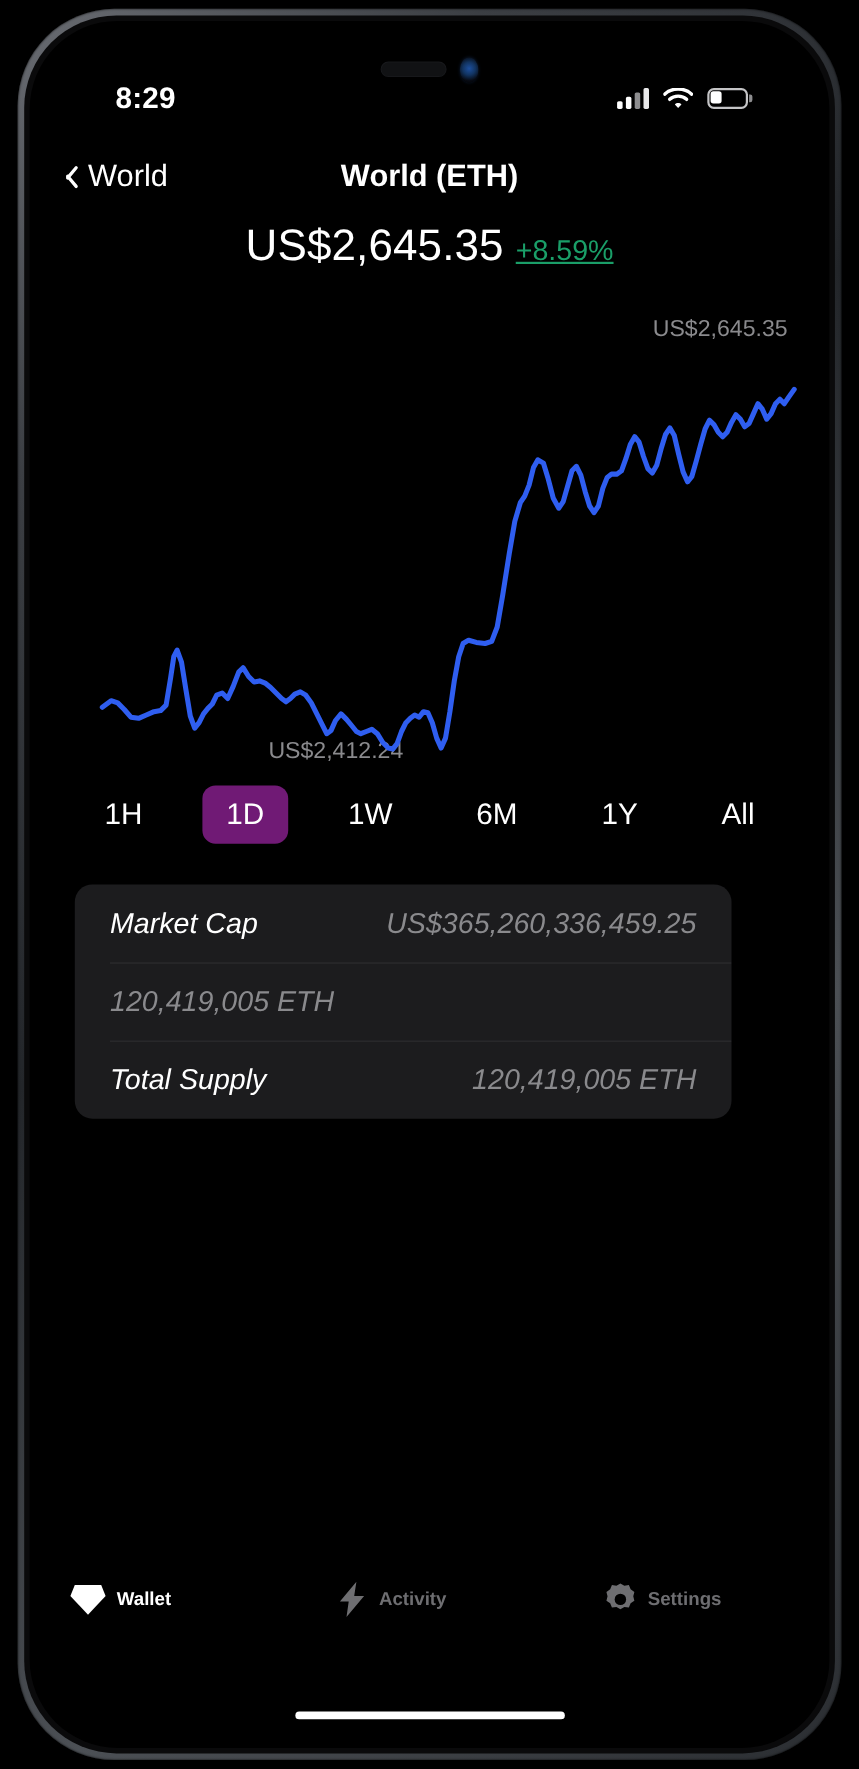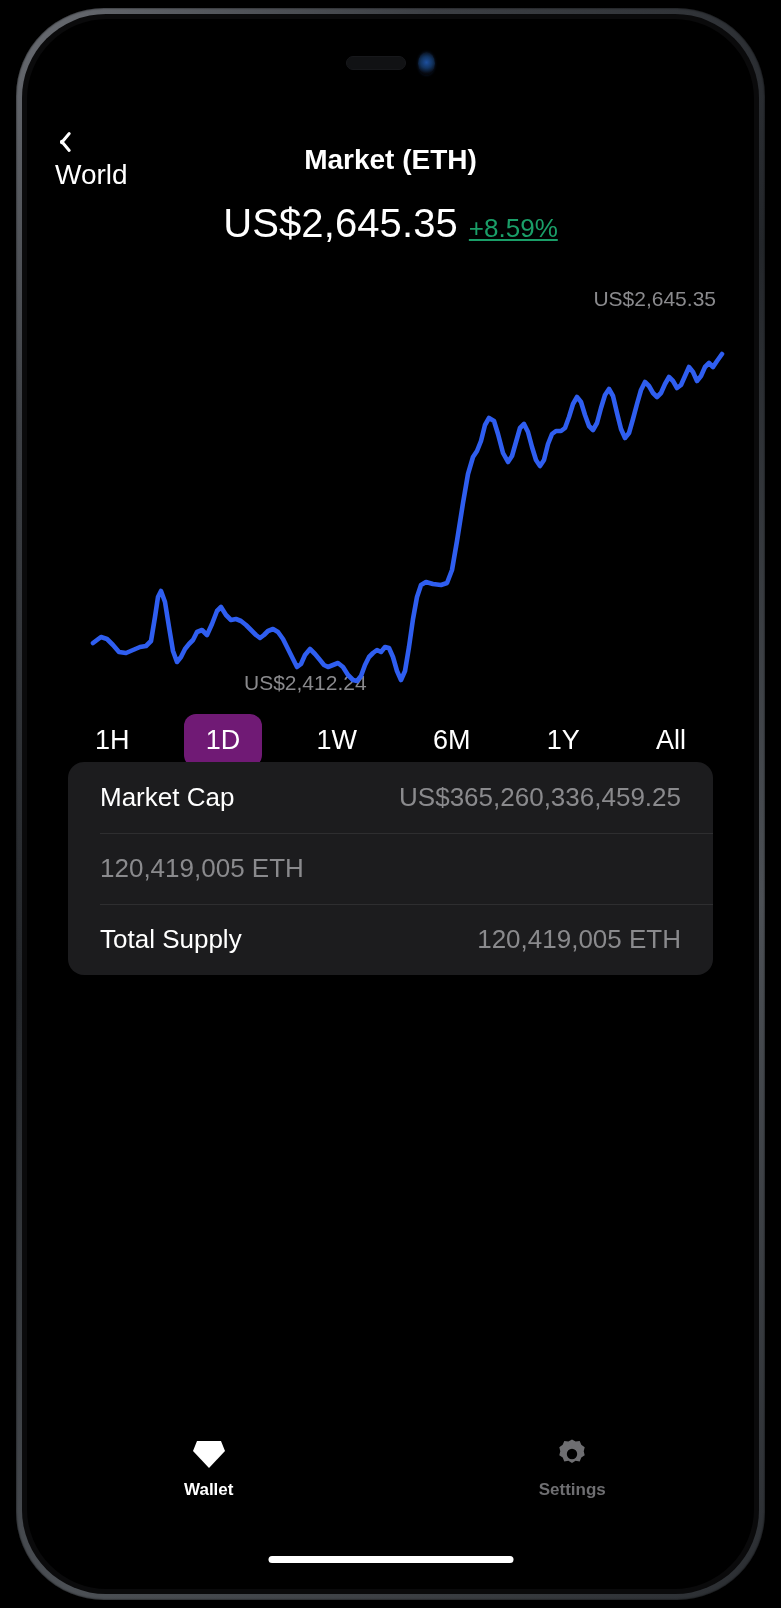--- a/index.html
+++ b/index.html
@@ -82,21 +82,21 @@
   .batt .fill {
     position:absolute; left:3px; top:3px; width:10px; height:11px;
     background:#fff; border-radius:2.5px;
   }
   
   .navbar {
     position:absolute; left:0; top:110px; width:727px; height:62px;
   }
   .nav-back {
     position:absolute; left:28px; top:0; height:62px;
-    display:flex; align-items:flex-start; gap:11px; cursor:pointer;flex-direction:column;
+    display:flex; align-items:center; gap:11px; cursor:pointer;
   }
   .chev {
     width:14px; height:25px; position:relative;
   }
   .chev::before, .chev::after {
     content:""; position:absolute; left:4px; width:3.4px; height:15px;
     background:#fff; border-radius:2px;
   }
   .chev::before { top:0px; transform:rotate(40deg); transform-origin:bottom center; }
   .chev::after  { top:11px; transform:rotate(-40deg); transform-origin:top center; }
@@ -131,42 +131,42 @@
   }
   .range-btn {
     color:#fff; font-size:27px;
     padding:11px 22px; border-radius:12px;
     background:transparent; cursor:pointer;
     min-width:72px; text-align:center;
   }
   .range-btn.active { background:#701a75; }
   
   .stats-card {
-    position:absolute; left:41px; top:743px; width:645px;
-    background:#1c1c1e; border-radius:16px; overflow:hidden;
+    position:absolute; left:41px; top:785px; width:597px;
+    background:#1c1c1e; border-radius:16px; overflow:hidden;font-style:italic;
   }
   .stat-row {
     display:flex; align-items:center; justify-content:space-between;
     height:71px; padding:0 32px;
     position:relative;
   }
   .stat-row + .stat-row::before {
     content:""; position:absolute; left:32px; right:0; top:0;
     height:1px; background:#2e2e30;
   }
   .stat-label { color:#fff; font-size:26px; }
   .stat-value { color:#8a8a8d; font-size:26px; }
   
   .tabbar {
     position:absolute; left:0; bottom:66px; width:727px; height:92px;
     display:flex; align-items:flex-start; justify-content:space-around;
     padding-top:6px;
   }
   .tab {
-    display:flex; flex-direction:column; align-items:center; gap:9px;
+    display:flex; align-items:center; gap:9px;
     width:170px; cursor:pointer;
   }
   .tab-icon { height:34px; display:flex; align-items:center; justify-content:center; }
   .tab-label { font-size:17px; font-weight:600; }
   .tab.active .tab-label { color:#fff; }
   .tab:not(.active) .tab-label { color:#6e6e71; }
   
   .home-indicator {
     position:absolute; left:50%; transform:translateX(-50%);
     bottom:26px; width:245px; height:7px;
@@ -180,27 +180,50 @@
   <div class="bezel-outer"></div>
   <div class="bezel-inner"></div>
 
   <div class="screen">
 
     <div class="island-wrap">
       <div class="speaker"></div>
       <div class="front-cam"></div>
     </div>
 
+    <div class="statusbar">
+      <div class="clock">8:29</div>
+      <div class="status-right">
+        <div class="signal">
+          <i></i>
+            <i></i>
+            <i></i>
+            <i></i>
+        </div>
+        <div class="wifi">
+          <svg width="27" height="19" viewBox="0 0 27 19">
+            <path d="M1.2 5.6 C7.8 -0.6 19.2 -0.6 25.8 5.6" stroke="#fff" stroke-width="3.1" fill="none" stroke-linecap="round"></path>
+            <path d="M5.8 10.3 C9.9 6.4 17.1 6.4 21.2 10.3" stroke="#fff" stroke-width="3.1" fill="none" stroke-linecap="round"></path>
+            <path d="M10.5 14.9 C12.1 13.3 14.9 13.3 16.5 14.9 L13.5 18.2 Z" fill="#fff"></path>
+          </svg>
+        </div>
+        <div class="batt">
+          <div class="shell"></div>
+          <div class="cap"></div>
+          <div class="fill"></div>
+        </div>
+      </div>
+    </div>
 
     <div class="navbar">
       <div class="nav-back">
         <span class="chev"></span>
         <span class="nav-back-label">World</span>
       </div>
-      <div class="nav-title">Market (ETH)</div>
+      <div class="nav-title">World (ETH)</div>
     </div>
 
     <div class="price-row">
       <span class="price-main">US$2,645.35</span>
       <span class="price-change" id="price-change" style="color: rgb(26, 158, 104);">+8.59%</span>
     </div>
 
     <div class="chart-area">
       <div class="chart-hi">US$2,645.35</div>
       <div class="chart-lo">US$2,412.24</div>
@@ -236,20 +259,28 @@
         <div class="tab active">
           <div class="tab-icon">
             <svg width="34" height="32" viewBox="0 0 34 32">
               <path d="M5 3 h24 l4 10 -16 17 -16 -17 Z" fill="#ffffff"></path>
             </svg>
           </div>
           <div class="tab-label">Wallet</div>
         </div>
         <div class="tab">
           <div class="tab-icon">
+            <svg width="30" height="34" viewBox="0 0 30 34">
+              <path d="M19 1 L4 19 h8 L10 33 L26 14 h-9 Z" fill="#6e6e71"></path>
+            </svg>
+          </div>
+          <div class="tab-label">Activity</div>
+        </div>
+        <div class="tab">
+          <div class="tab-icon">
             <svg width="32" height="32" viewBox="0 0 32 32">
               <path d="M16 1.5 l3.6 2.1 4.1-.6 1.6 3.8 3.4 2.4 -1 4 1 4 -3.4 2.4 -1.6 3.8 -4.1-.6 -3.6 2.1 -3.6-2.1 -4.1.6 -1.6-3.8 -3.4-2.4 1-4 -1-4 3.4-2.4 1.6-3.8 4.1.6 Z" fill="#6e6e71"></path>
               <circle cx="16" cy="16" r="5.2" fill="#000"></circle>
             </svg>
           </div>
           <div class="tab-label">Settings</div>
         </div>
       </div>
 
     <div class="home-indicator"></div>

